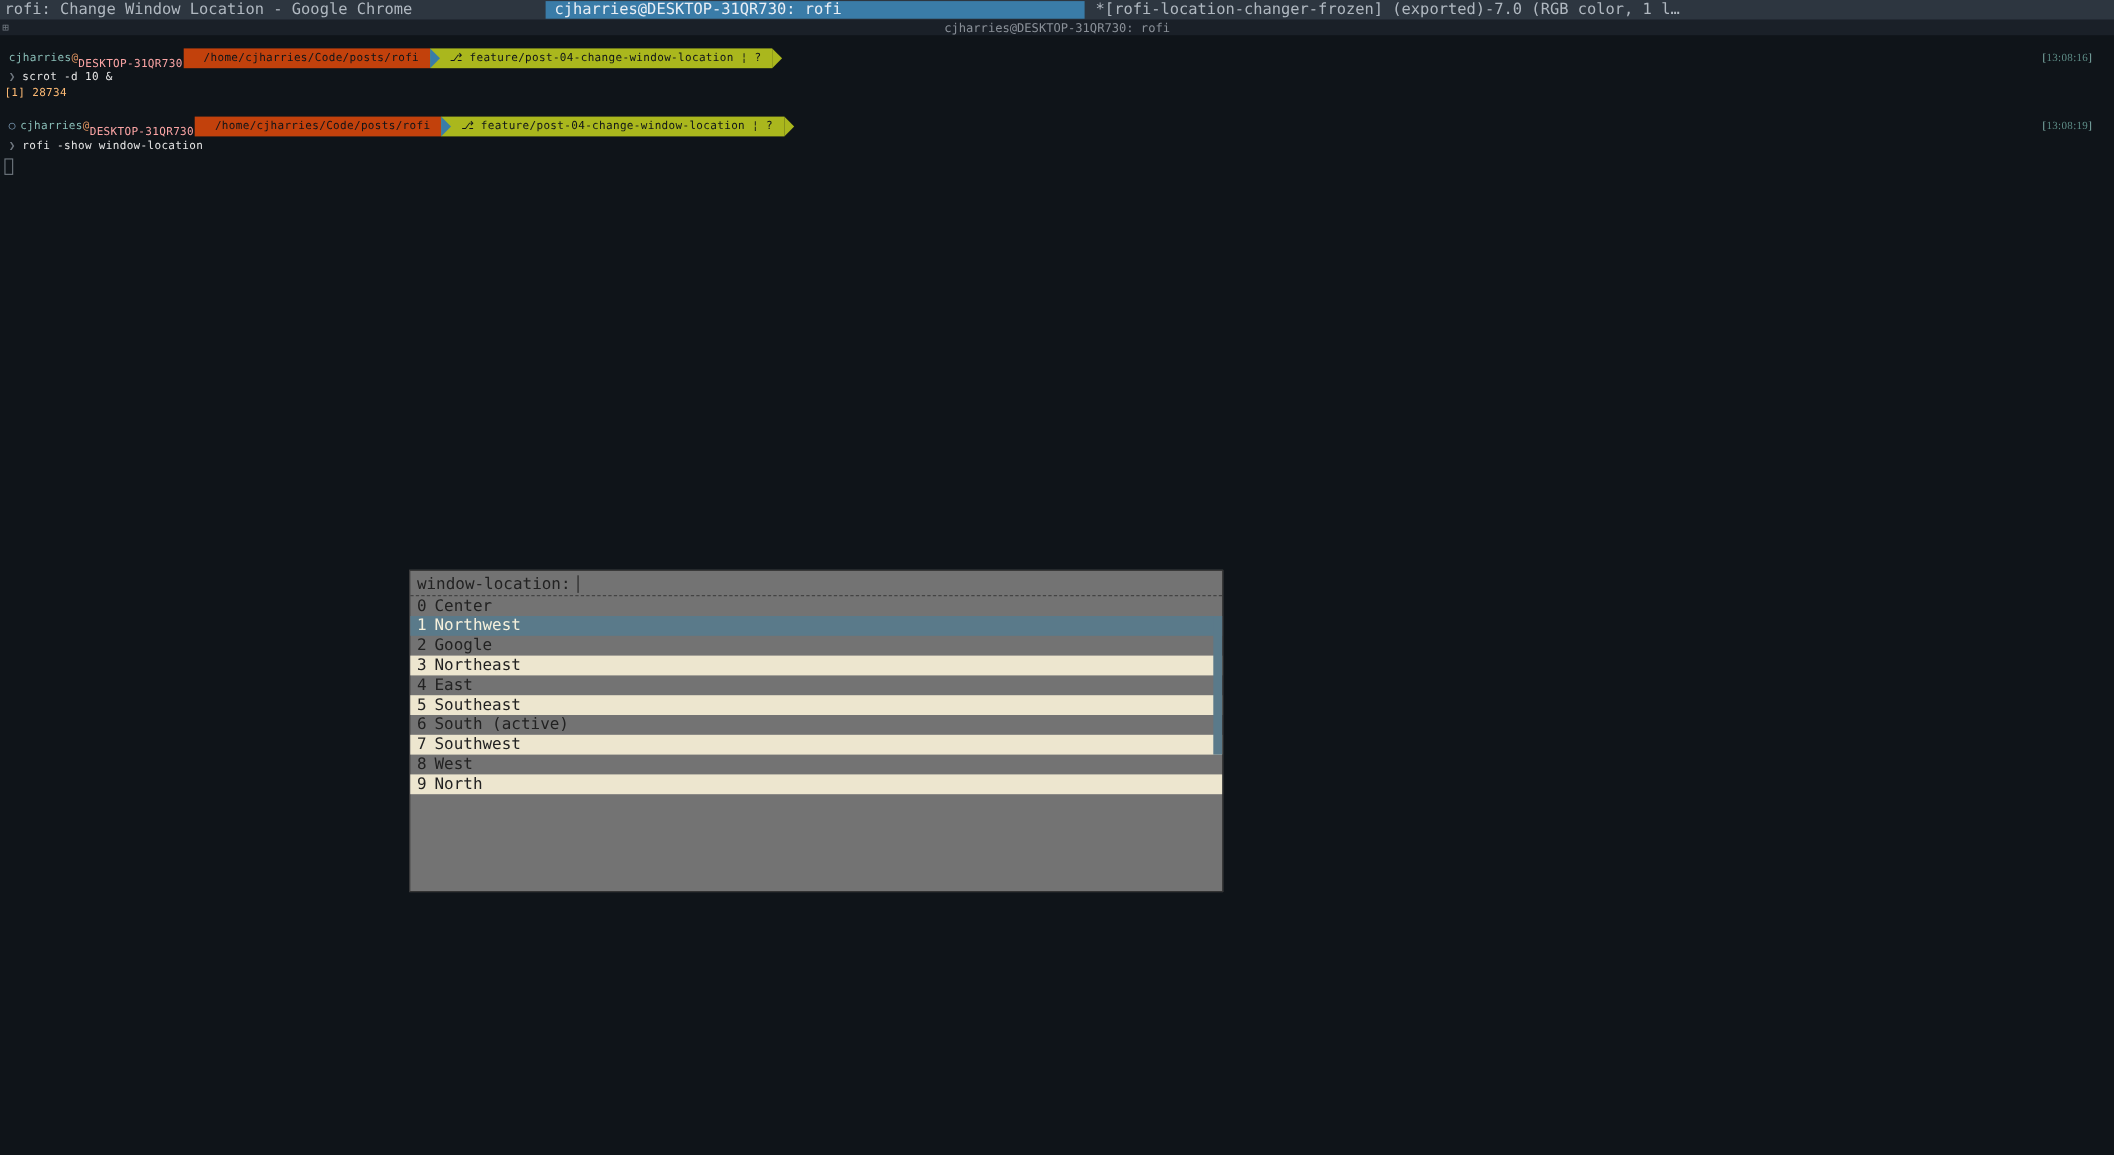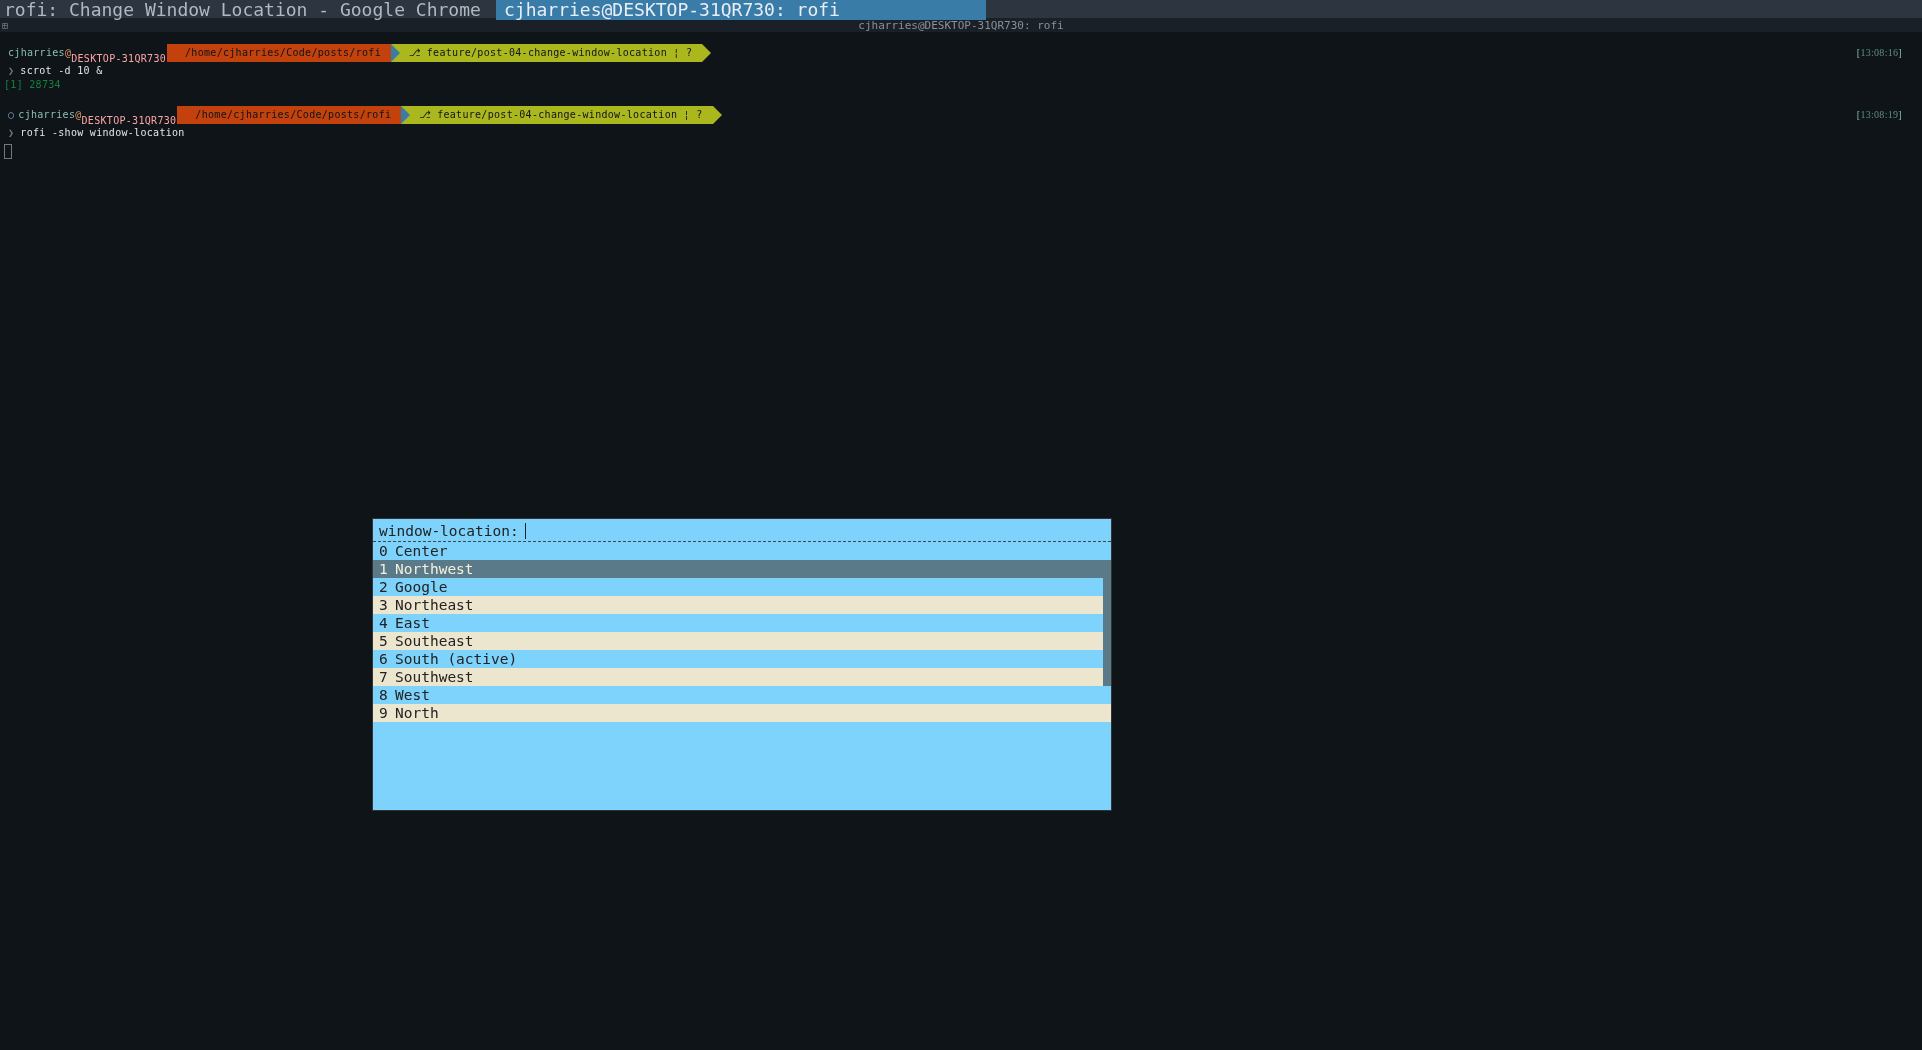--- a/index.html
+++ b/index.html
@@ -13,21 +13,21 @@
       position: relative;
     }
     
     
     .titlebar {
       height: 18px;
       background: #2d3640;
       display: flex;
       align-items: center;
       color: #b0b8c0;
-      font-size: 18px;
+      font-size: 14px;
     }
     .titlebar-left {
       padding-left: 4px;
       flex: 0 0 auto;
       width: 496px;
     }
     .titlebar-center {
       background: #3a7ca8;
       color: #e8eef5;
       padding: 0 8px;
@@ -135,21 +135,21 @@
       height: 18px;
       display: flex;
       align-items: center;
     }
     .cmd-line .chev { color: #707880; margin-right: 6px; font-weight: bold;}
     .cmd-line .cmd { color: #e5e5e5; }
     
     .out-line {
       padding-left: 0px;
       height: 18px;
-      color: #15803d;
+      color: #fdba74;
     }
     
     .circ-indicator {
       color: #81a2be;
       margin-right: 4px;
       padding-left: 4px;
     }
     
     .cursor-block {
       display: inline-block;
@@ -159,21 +159,21 @@
       margin-left: 0px;
       margin-top: 2px;
     }
     
     
     .rofi {
       position: absolute;
       left: 372px;
       top: 518px;
       width: 740px;
-      background: #7dd3fc;
+      background: #737373;
       border: 1px solid #333;
       font-size: 14.5px;
       color: #222;
     }
     .rofi-input-row {
       padding: 4px 6px 2px 6px;
       border-bottom: 1px dashed #444;
       display: flex;
       align-items: center;
     }
@@ -207,20 +207,21 @@
     }
     
     .prompt-block { margin-bottom: 8px; }
   </style>
 </head>
 <body>
 
 <div class="titlebar">
   <div class="titlebar-left">rofi: Change Window Location - Google Chrome</div>
   <div class="titlebar-center">cjharries@DESKTOP-31QR730: rofi</div>
+  <div class="titlebar-right">*[rofi-location-changer-frozen] (exported)-7.0 (RGB color, 1 l…</div>
 </div>
 
 <div class="tabbar">
   <span>cjharries@DESKTOP-31QR730: rofi</span>
 </div>
 <div class="tabbar-indicator">⊞</div>
 
 <div class="terminal">
 
   <div class="prompt-block">

